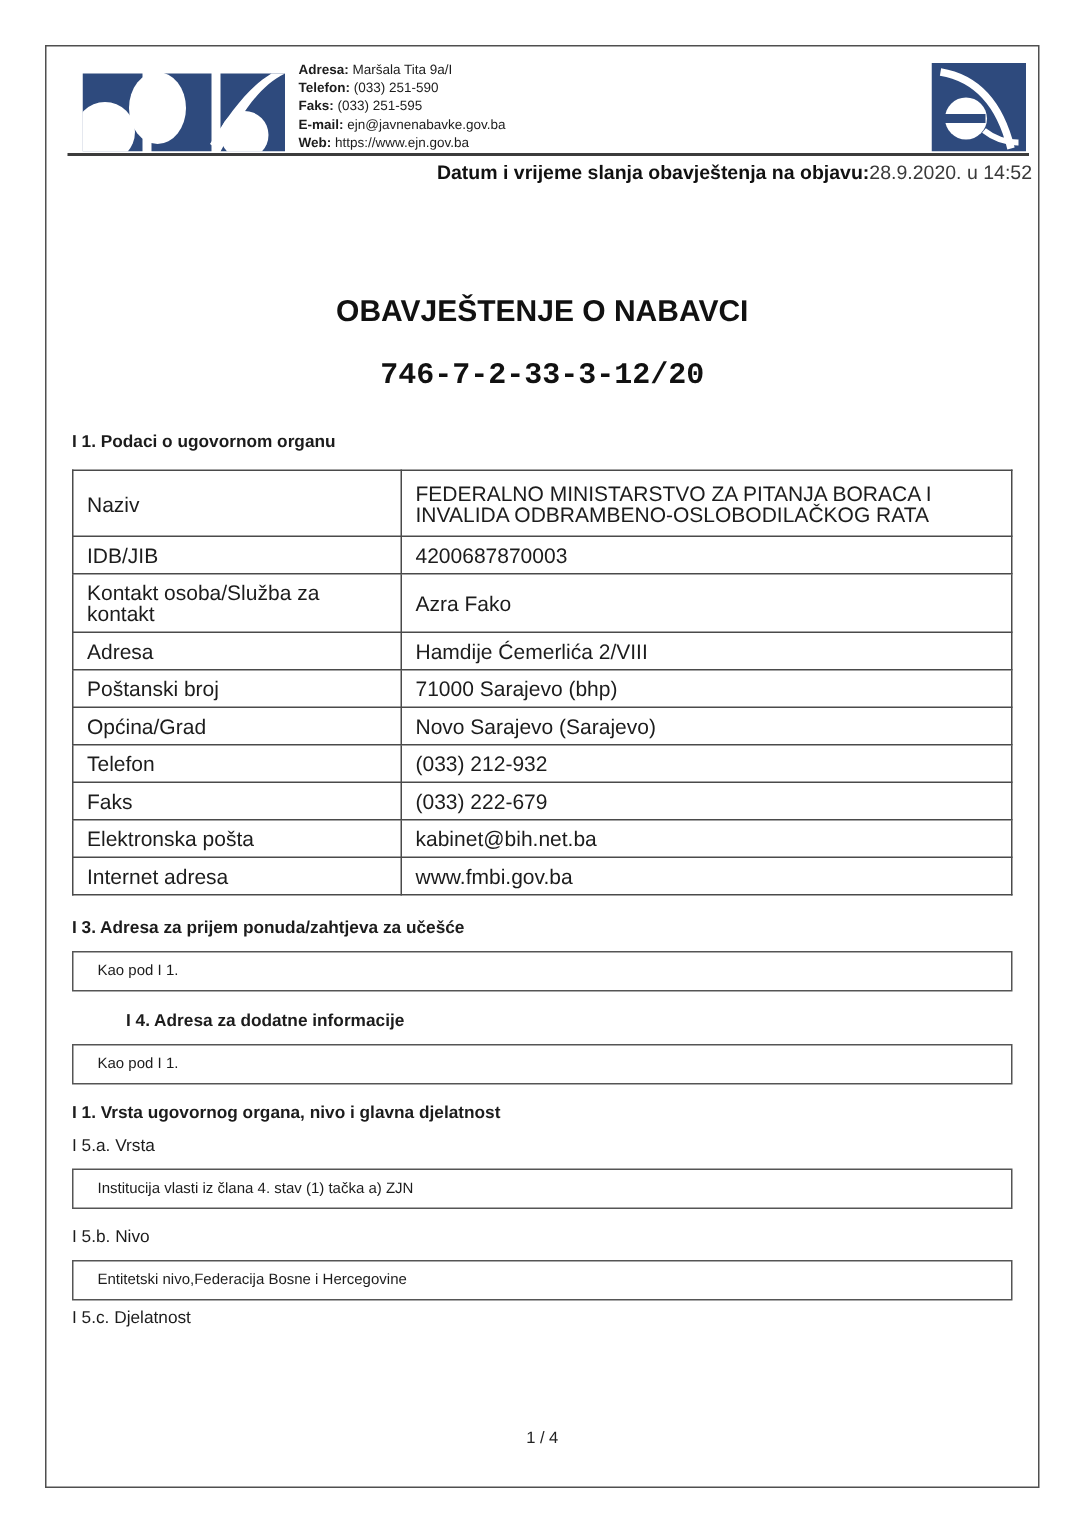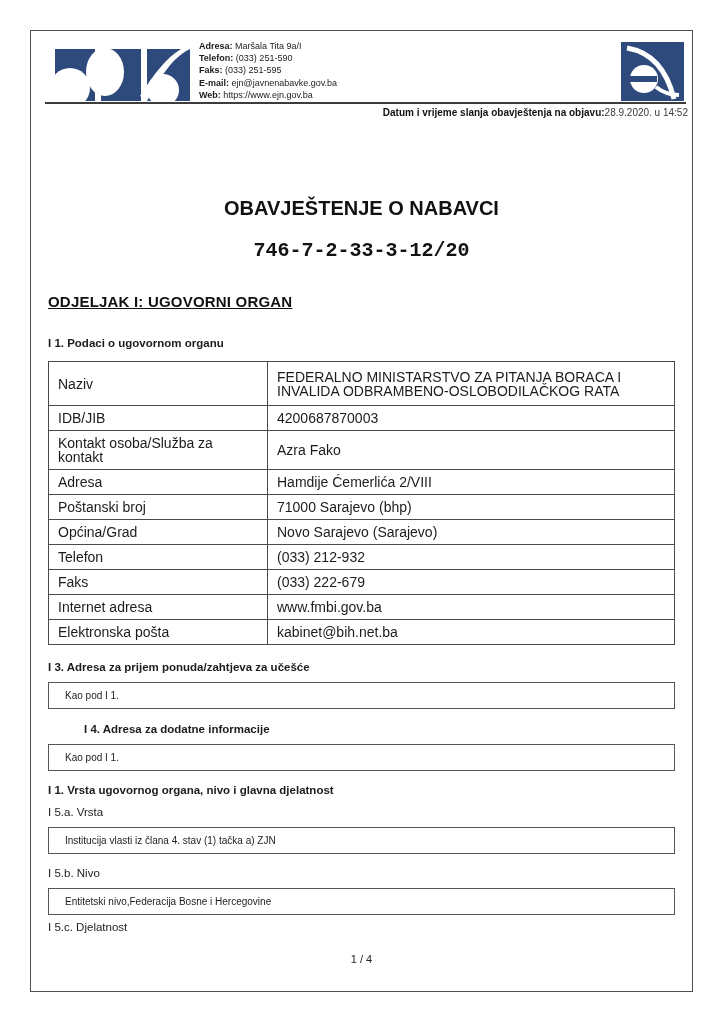--- a/index.html
+++ b/index.html
@@ -24,21 +24,21 @@
     font-size:9px; line-height:12.2px; color:#1c1c1c;
   }
   .contact-line b { font-weight:bold; }
   .logo-right { position:absolute; left:590px; top:11px; }
   .header-rule {
     position:absolute; left:14px; right:6px; top:71px;
     height:2px; background:#3c3c3c;
   }
   .sent-line {
     position:absolute; right:4px; top:76px;
-    font-size:10px; white-space:nowrap;
+    font-size:13px; white-space:nowrap;
   }
   .sent-line .lbl { font-weight:bold; color:#111; }
   .sent-line .val { color:#3a3a3a; }
   
   .content { padding:0 17px; }
   .doc-title {
     margin-top:74px; text-align:center;
     font-size:20px; font-weight:bold; color:#111;
   }
   .doc-number {
@@ -124,21 +124,20 @@
     <div class="sent-line">
       <span class="lbl">Datum i vrijeme slanja obavještenja na objavu:</span><span class="val">28.9.2020. u 14:52</span>
     </div>
   </header>
 
   <main class="content">
 
     <div class="doc-title">OBAVJEŠTENJE O NABAVCI</div>
     <div class="doc-number">746-7-2-33-3-12/20</div>
 
-    <div class="sec-heading">ODJELJAK I: UGOVORNI ORGAN</div>
 
     <div class="sub-heading">I 1. Podaci o ugovornom organu</div>
 
     <table class="info-table">
       <tbody>
         <tr class="tall">
           <td class="lbl-col">Naziv</td>
           <td>FEDERALNO MINISTARSTVO ZA PITANJA BORACA I INVALIDA ODBRAMBENO-OSLOBODILAČKOG RATA</td>
         </tr>
         <tr class="norm">
@@ -163,27 +162,27 @@
         </tr>
         <tr class="norm">
           <td class="lbl-col">Telefon</td>
           <td>(033) 212-932</td>
         </tr>
         <tr class="norm">
           <td class="lbl-col">Faks</td>
           <td>(033) 222-679</td>
         </tr>
         <tr class="norm">
+          <td class="lbl-col">Elektronska pošta</td>
+          <td>kabinet@bih.net.ba</td>
+        </tr>
+        <tr class="norm">
           <td class="lbl-col">Internet adresa</td>
           <td>www.fmbi.gov.ba</td>
         </tr>
-        <tr class="norm">
-          <td class="lbl-col">Elektronska pošta</td>
-          <td>kabinet@bih.net.ba</td>
-        </tr>
       </tbody>
     </table>
 
     <div class="sub-heading gap16">I 3. Adresa za prijem ponuda/zahtjeva za učešće</div>
     <div class="info-box">Kao pod I 1.</div>
 
     <div class="sub-heading gap14">I 4. Adresa za dodatne informacije</div>
     <div class="info-box">Kao pod I 1.</div>
 
     <div class="sub-heading gap13">I 1. Vrsta ugovornog organa, nivo i glavna djelatnost</div>

